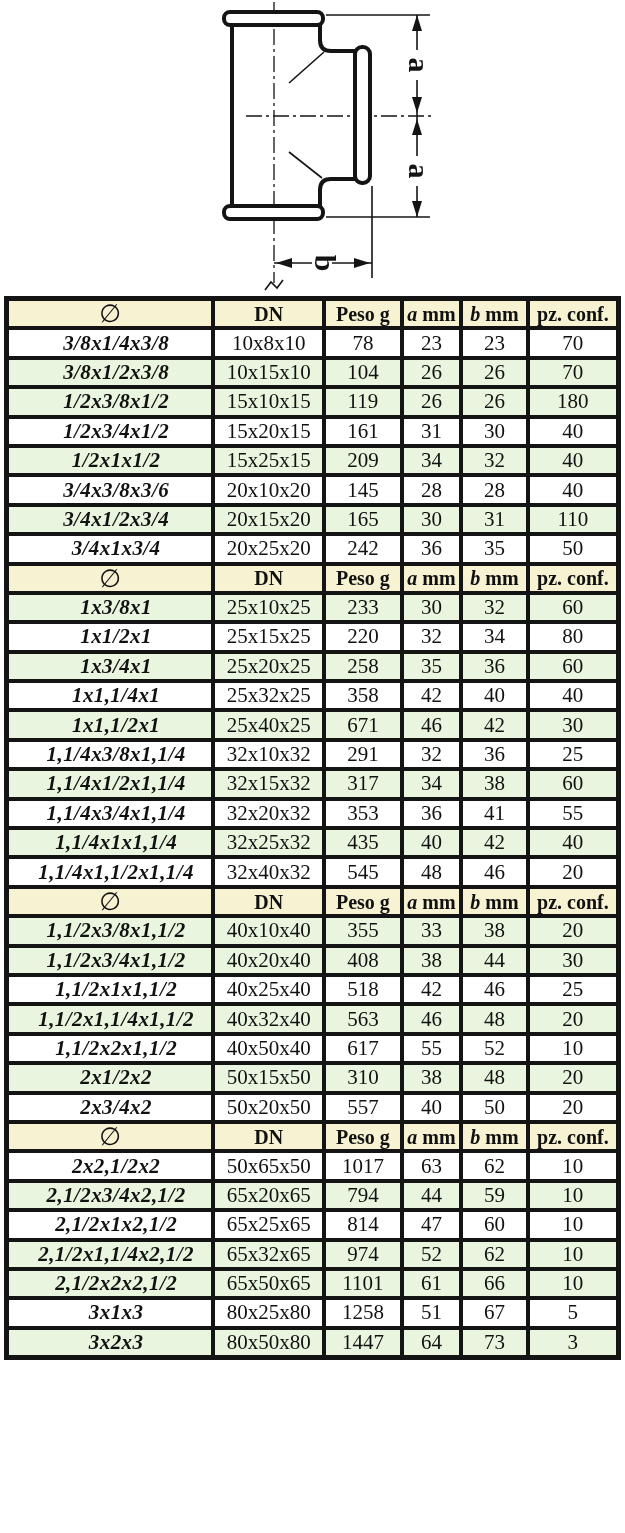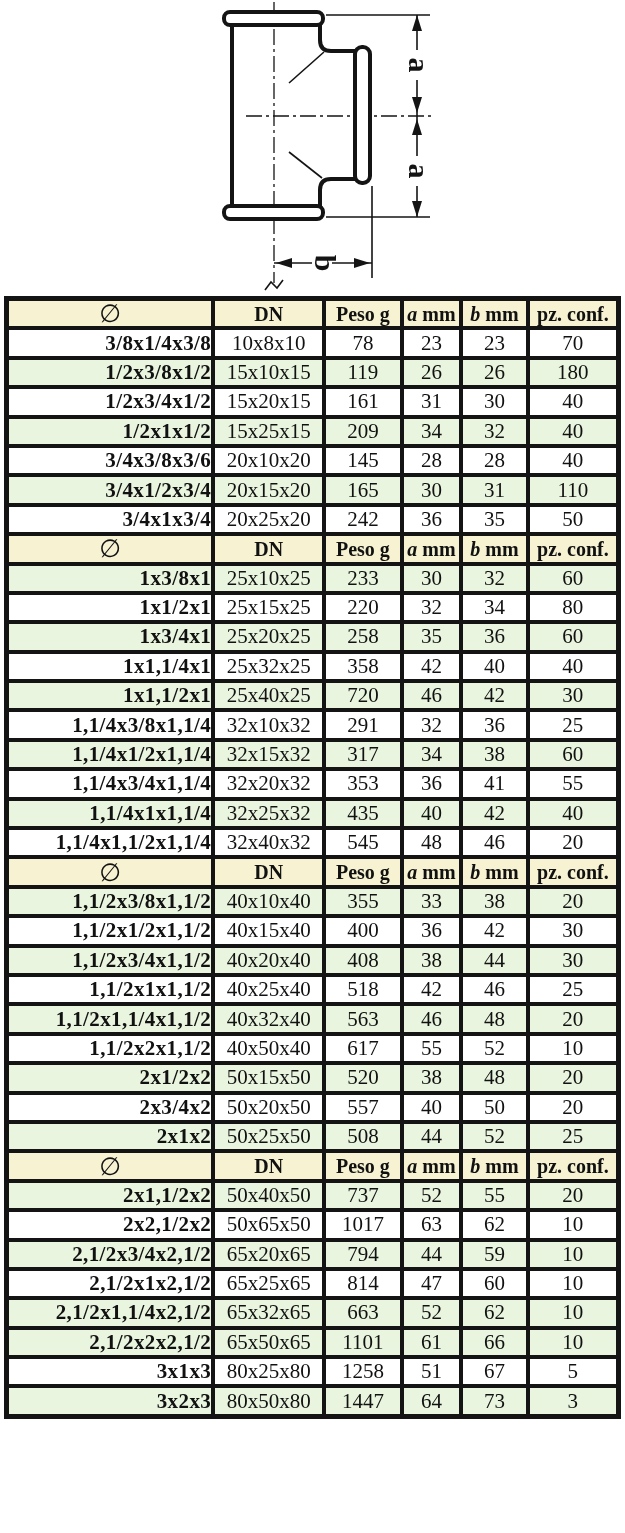--- a/index.html
+++ b/index.html
@@ -29,21 +29,21 @@
   .spec th,.spec td{
     border:4px solid #141414;
     height:25.4px;padding:0;
     font-size:21px;line-height:1.0;
     overflow:hidden;white-space:nowrap;
     text-align:center;vertical-align:middle;
   }
   .spec th{background:#f6f2d2;font-weight:bold;font-size:20px;}
   .spec th .hdr-sym{font-weight:normal;font-size:25px;}
   .spec th .it{font-style:italic;}
-  .spec td.c1{text-align:right;padding-left:12px;font-weight:bold;letter-spacing:.4px;}
+  .spec td.c1{text-align:center;padding-left:12px;font-weight:bold;letter-spacing:.4px;font-style:italic;}
   tr.shade-white td{background:#ffffff;}
   tr.shade-green td{background:#e9f5de;}
 </style>
 </head>
 <body>
 
 <div class="diagram-wrap">
   <svg width="625" height="296" viewBox="0 0 625 296">
 
     <path class="fillwhite" d="M232,24 L320,24 L320,40 Q320,51 331,51 L357,51 L357,179 L331,179 Q320,179 320,190 L320,207 L232,207 Z"></path>
@@ -116,20 +116,28 @@
       </tr>
       <tr class="shade-white">
         <td class="c1">3/8x1/4x3/8</td>
         <td class="c2">10x8x10</td>
         <td class="c3">78</td>
         <td class="c4">23</td>
         <td class="c5">23</td>
         <td class="c6">70</td>
       </tr>
       <tr class="shade-green">
+        <td class="c1">3/8x1/2x3/8</td>
+        <td class="c2">10x15x10</td>
+        <td class="c3">104</td>
+        <td class="c4">26</td>
+        <td class="c5">26</td>
+        <td class="c6">70</td>
+      </tr>
+      <tr class="shade-green">
         <td class="c1">1/2x3/8x1/2</td>
         <td class="c2">15x10x15</td>
         <td class="c3">119</td>
         <td class="c4">26</td>
         <td class="c5">26</td>
         <td class="c6">180</td>
       </tr>
       <tr class="shade-white">
         <td class="c1">1/2x3/4x1/2</td>
         <td class="c2">15x20x15</td>
@@ -206,21 +214,21 @@
         <td class="c1">1x1,1/4x1</td>
         <td class="c2">25x32x25</td>
         <td class="c3">358</td>
         <td class="c4">42</td>
         <td class="c5">40</td>
         <td class="c6">40</td>
       </tr>
       <tr class="shade-green">
         <td class="c1">1x1,1/2x1</td>
         <td class="c2">25x40x25</td>
-        <td class="c3">720</td>
+        <td class="c3">671</td>
         <td class="c4">46</td>
         <td class="c5">42</td>
         <td class="c6">30</td>
       </tr>
       <tr class="shade-white">
         <td class="c1">1,1/4x3/8x1,1/4</td>
         <td class="c2">32x10x32</td>
         <td class="c3">291</td>
         <td class="c4">32</td>
         <td class="c5">36</td>
@@ -267,28 +275,20 @@
         <th class="c6">pz. conf.</th>
       </tr>
       <tr class="shade-green">
         <td class="c1">1,1/2x3/8x1,1/2</td>
         <td class="c2">40x10x40</td>
         <td class="c3">355</td>
         <td class="c4">33</td>
         <td class="c5">38</td>
         <td class="c6">20</td>
       </tr>
-      <tr class="shade-white">
-        <td class="c1">1,1/2x1/2x1,1/2</td>
-        <td class="c2">40x15x40</td>
-        <td class="c3">400</td>
-        <td class="c4">36</td>
-        <td class="c5">42</td>
-        <td class="c6">30</td>
-      </tr>
       <tr class="shade-green">
         <td class="c1">1,1/2x3/4x1,1/2</td>
         <td class="c2">40x20x40</td>
         <td class="c3">408</td>
         <td class="c4">38</td>
         <td class="c5">44</td>
         <td class="c6">30</td>
       </tr>
       <tr class="shade-white">
         <td class="c1">1,1/2x1x1,1/2</td>
@@ -310,57 +310,41 @@
         <td class="c1">1,1/2x2x1,1/2</td>
         <td class="c2">40x50x40</td>
         <td class="c3">617</td>
         <td class="c4">55</td>
         <td class="c5">52</td>
         <td class="c6">10</td>
       </tr>
       <tr class="shade-green">
         <td class="c1">2x1/2x2</td>
         <td class="c2">50x15x50</td>
-        <td class="c3">520</td>
+        <td class="c3">310</td>
         <td class="c4">38</td>
         <td class="c5">48</td>
         <td class="c6">20</td>
       </tr>
       <tr class="shade-white">
         <td class="c1">2x3/4x2</td>
         <td class="c2">50x20x50</td>
         <td class="c3">557</td>
         <td class="c4">40</td>
         <td class="c5">50</td>
         <td class="c6">20</td>
-      </tr>
-      <tr class="shade-green">
-        <td class="c1">2x1x2</td>
-        <td class="c2">50x25x50</td>
-        <td class="c3">508</td>
-        <td class="c4">44</td>
-        <td class="c5">52</td>
-        <td class="c6">25</td>
       </tr>
       <tr class="header-row">
         <th class="c1"><span class="hdr-sym">∅</span></th>
         <th class="c2">DN</th>
         <th class="c3">Peso g</th>
         <th class="c4"><span class="it">a</span> <span>mm</span></th>
         <th class="c5"><span class="it">b</span> <span>mm</span></th>
         <th class="c6">pz. conf.</th>
       </tr>
-      <tr class="shade-green">
-        <td class="c1">2x1,1/2x2</td>
-        <td class="c2">50x40x50</td>
-        <td class="c3">737</td>
-        <td class="c4">52</td>
-        <td class="c5">55</td>
-        <td class="c6">20</td>
-      </tr>
       <tr class="shade-white">
         <td class="c1">2x2,1/2x2</td>
         <td class="c2">50x65x50</td>
         <td class="c3">1017</td>
         <td class="c4">63</td>
         <td class="c5">62</td>
         <td class="c6">10</td>
       </tr>
       <tr class="shade-green">
         <td class="c1">2,1/2x3/4x2,1/2</td>
@@ -374,21 +358,21 @@
         <td class="c1">2,1/2x1x2,1/2</td>
         <td class="c2">65x25x65</td>
         <td class="c3">814</td>
         <td class="c4">47</td>
         <td class="c5">60</td>
         <td class="c6">10</td>
       </tr>
       <tr class="shade-green">
         <td class="c1">2,1/2x1,1/4x2,1/2</td>
         <td class="c2">65x32x65</td>
-        <td class="c3">663</td>
+        <td class="c3">974</td>
         <td class="c4">52</td>
         <td class="c5">62</td>
         <td class="c6">10</td>
       </tr>
       <tr class="shade-green">
         <td class="c1">2,1/2x2x2,1/2</td>
         <td class="c2">65x50x65</td>
         <td class="c3">1101</td>
         <td class="c4">61</td>
         <td class="c5">66</td>

